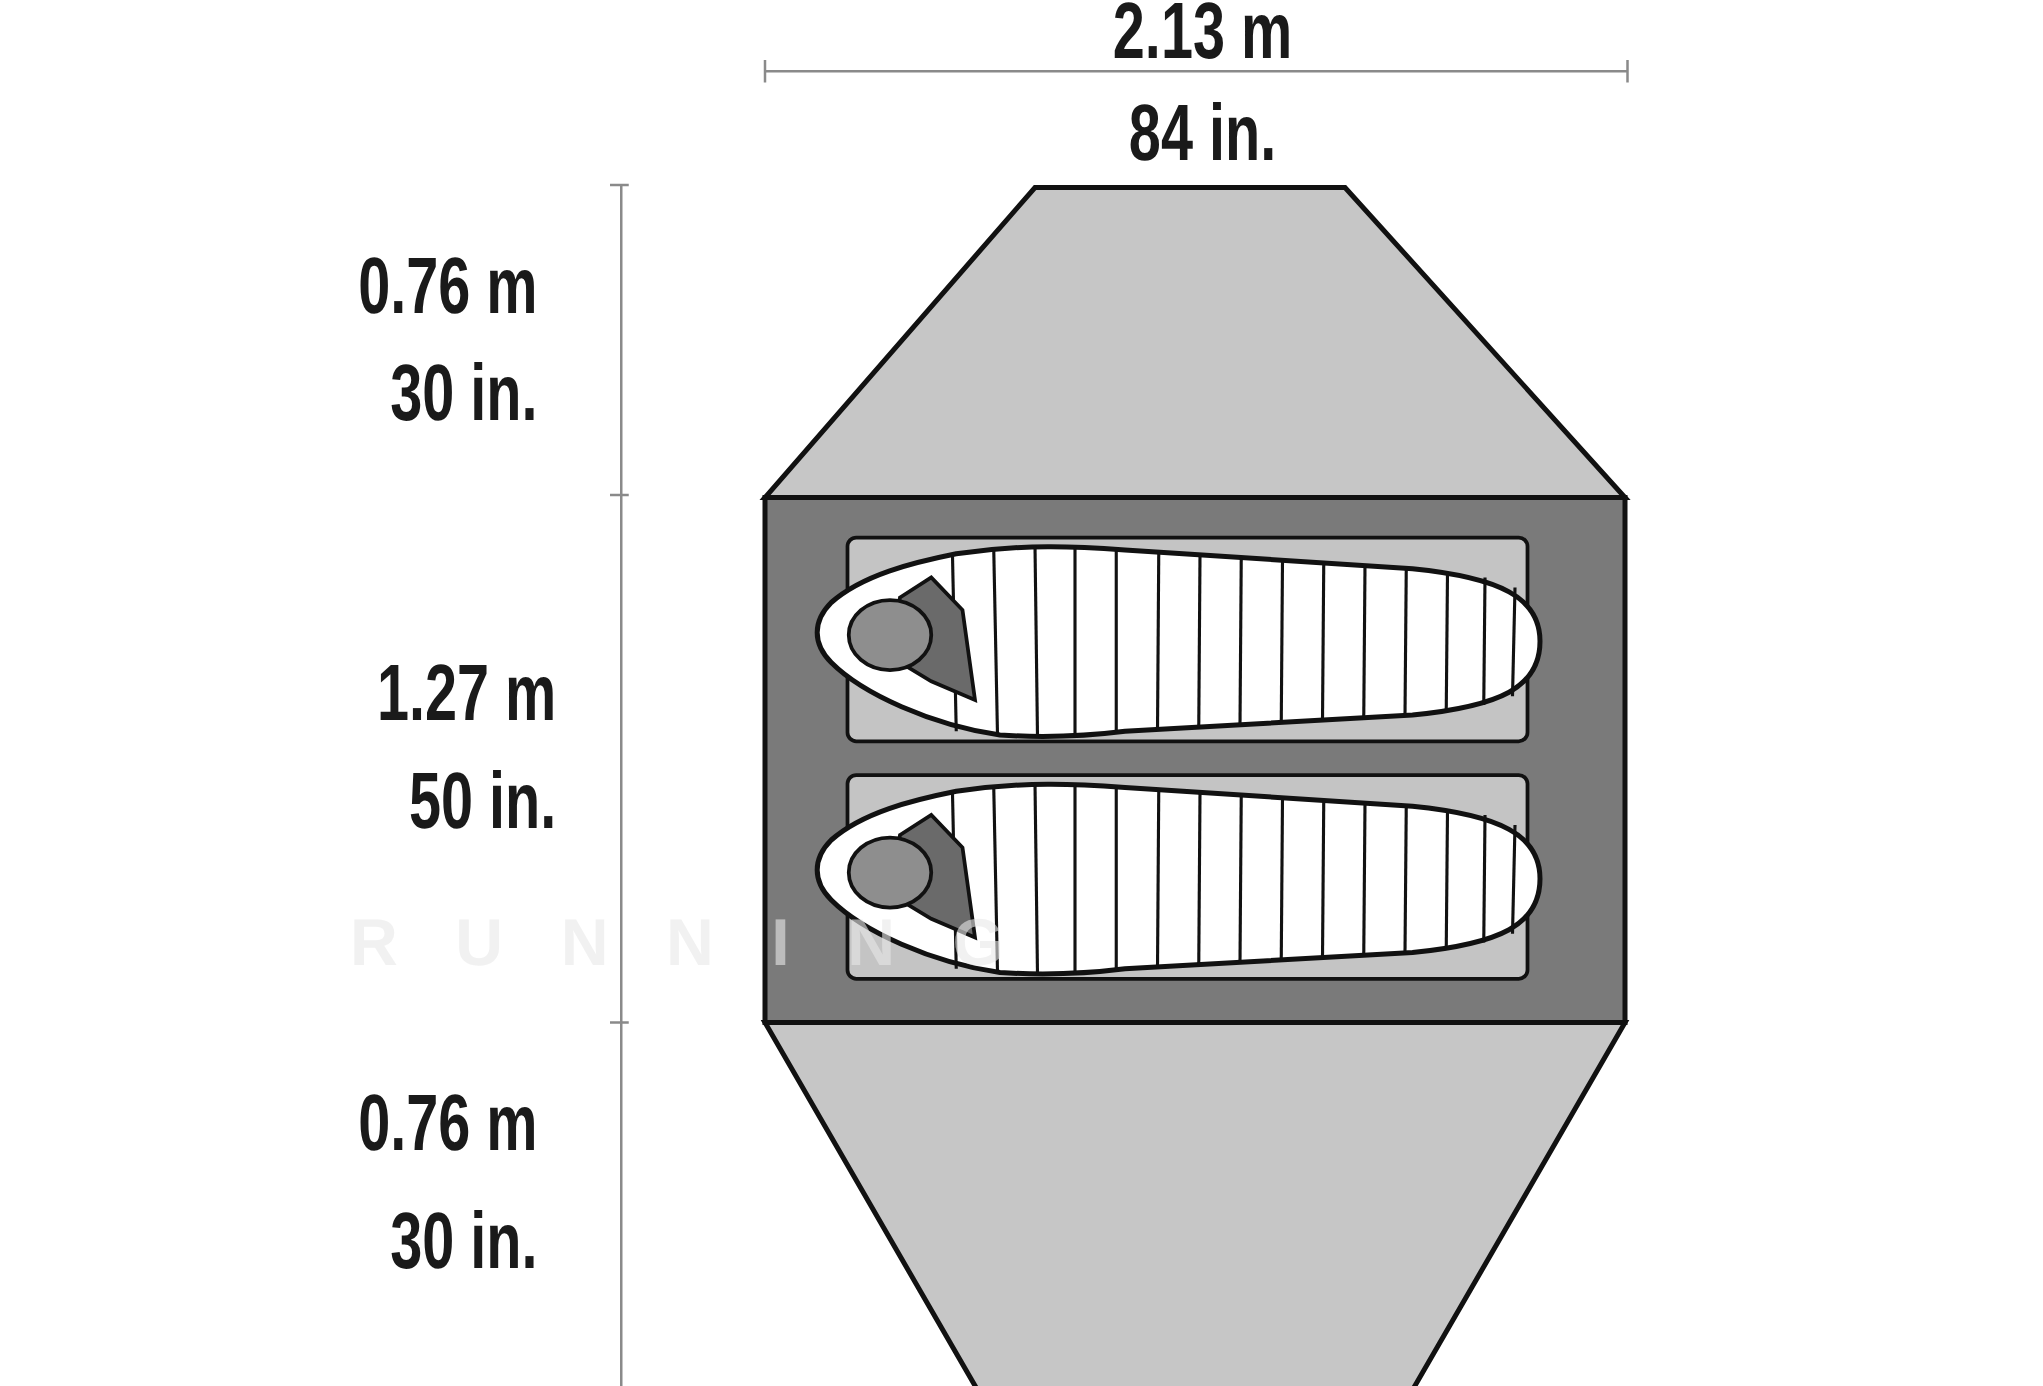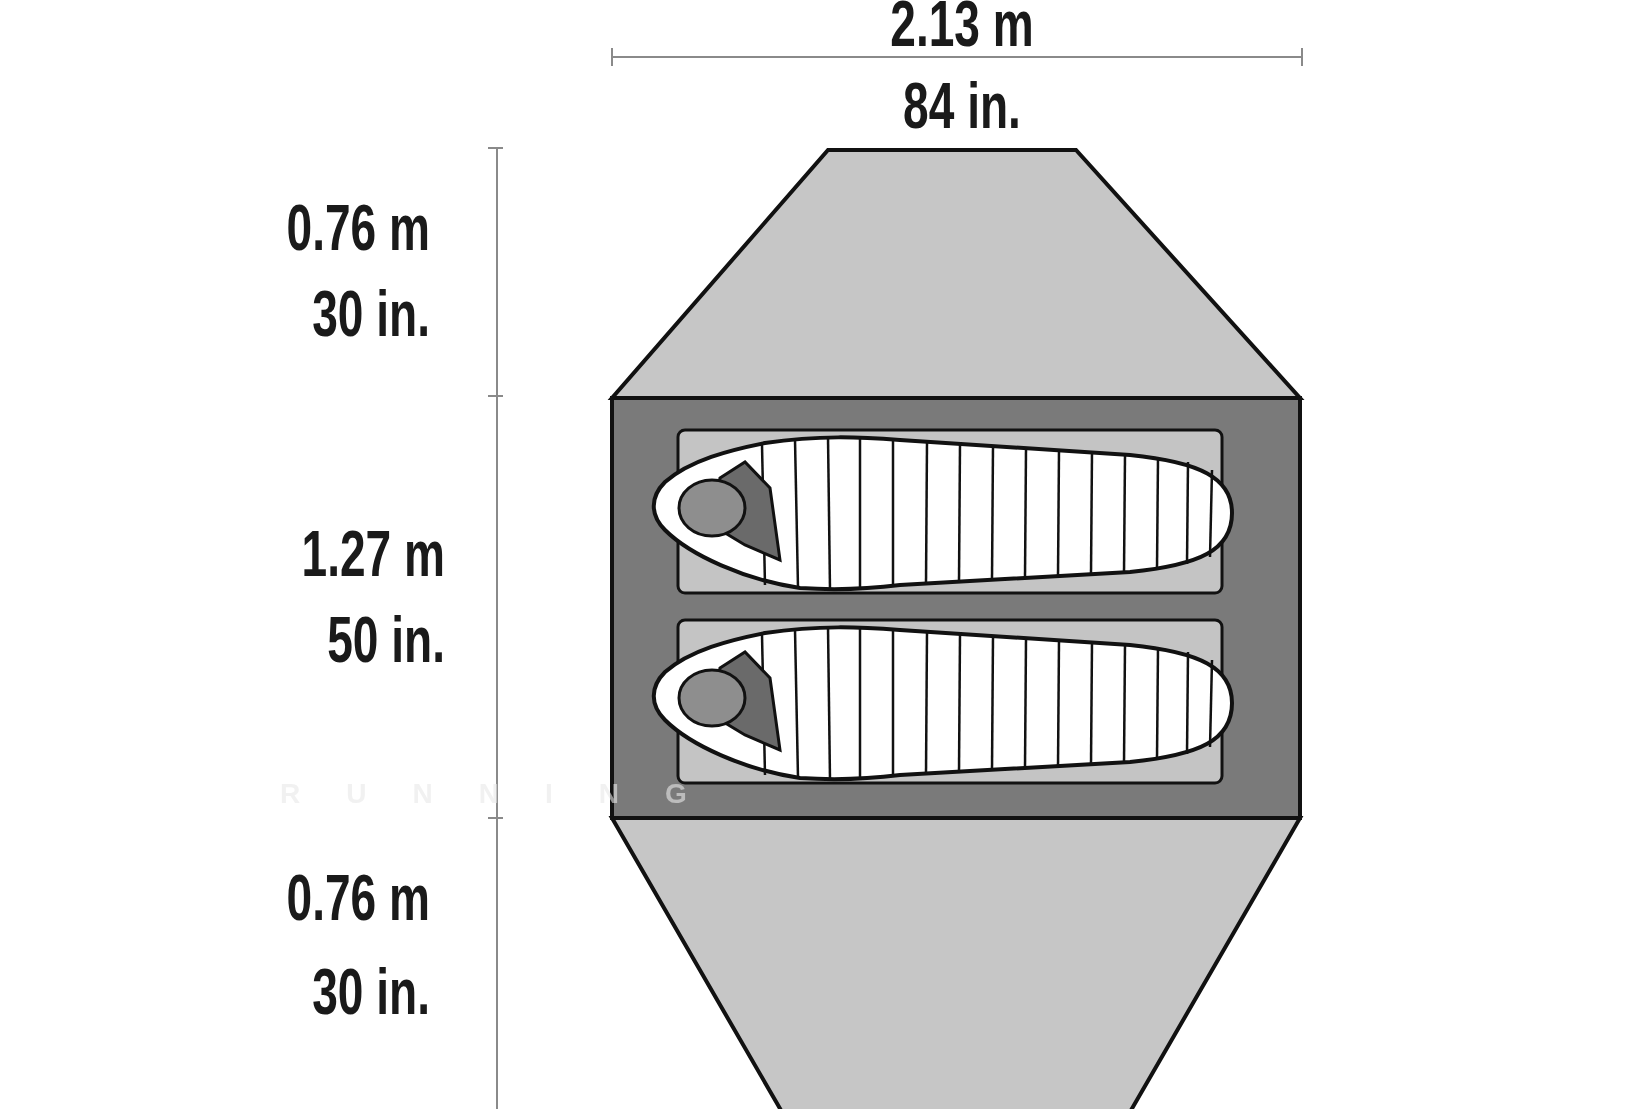--- a/index.html
+++ b/index.html
@@ -7,22 +7,22 @@
          font-family: "Liberation Sans", "DejaVu Sans", sans-serif; }
   #diagram { position: absolute; left: 0; top: 0; }
   .dim-label { position: absolute; color: #1a1a1a; font-weight: 700;
                font-family: "Liberation Sans", "DejaVu Sans", sans-serif;
                transform: scaleX(0.72); line-height: 1; white-space: nowrap; }
   .dim-label.center { transform-origin: center top; }
   .dim-label.right { transform-origin: right top; text-align: right; }
   .lbl-top-m  { font-size: 64px; top: -8px;  left: 862px; width: 200px; text-align: center; }
   .lbl-top-in { font-size: 64px; top: 74px;  left: 862px; width: 200px; text-align: center; }
   .side { font-size: 64px; width: 260px; }
-  .watermark { position: absolute; color: #e8e8e8; font-size: 28px; letter-spacing: 46px;
-               left: 280px; top: 778px; font-weight: 700; opacity: 0.6; }
+  .watermark { position: absolute; color: #e8e8e8; font-size: 53px; letter-spacing: 46px;
+               left: 280px; top: 724px; font-weight: 700; opacity: 0.6; }
 </style>
 </head>
 <body>
 
 <svg id="diagram" width="1634" height="1109" viewBox="0 0 1634 1109" xmlns="http://www.w3.org/2000/svg">
 
   <g>
     <line x1="612" y1="57" x2="1302" y2="57" stroke="#8a8a8a" stroke-width="2"></line>
     <line x1="612" y1="48" x2="612" y2="66" stroke="#8a8a8a" stroke-width="2"></line>
     <line x1="1302" y1="48" x2="1302" y2="66" stroke="#8a8a8a" stroke-width="2"></line>

